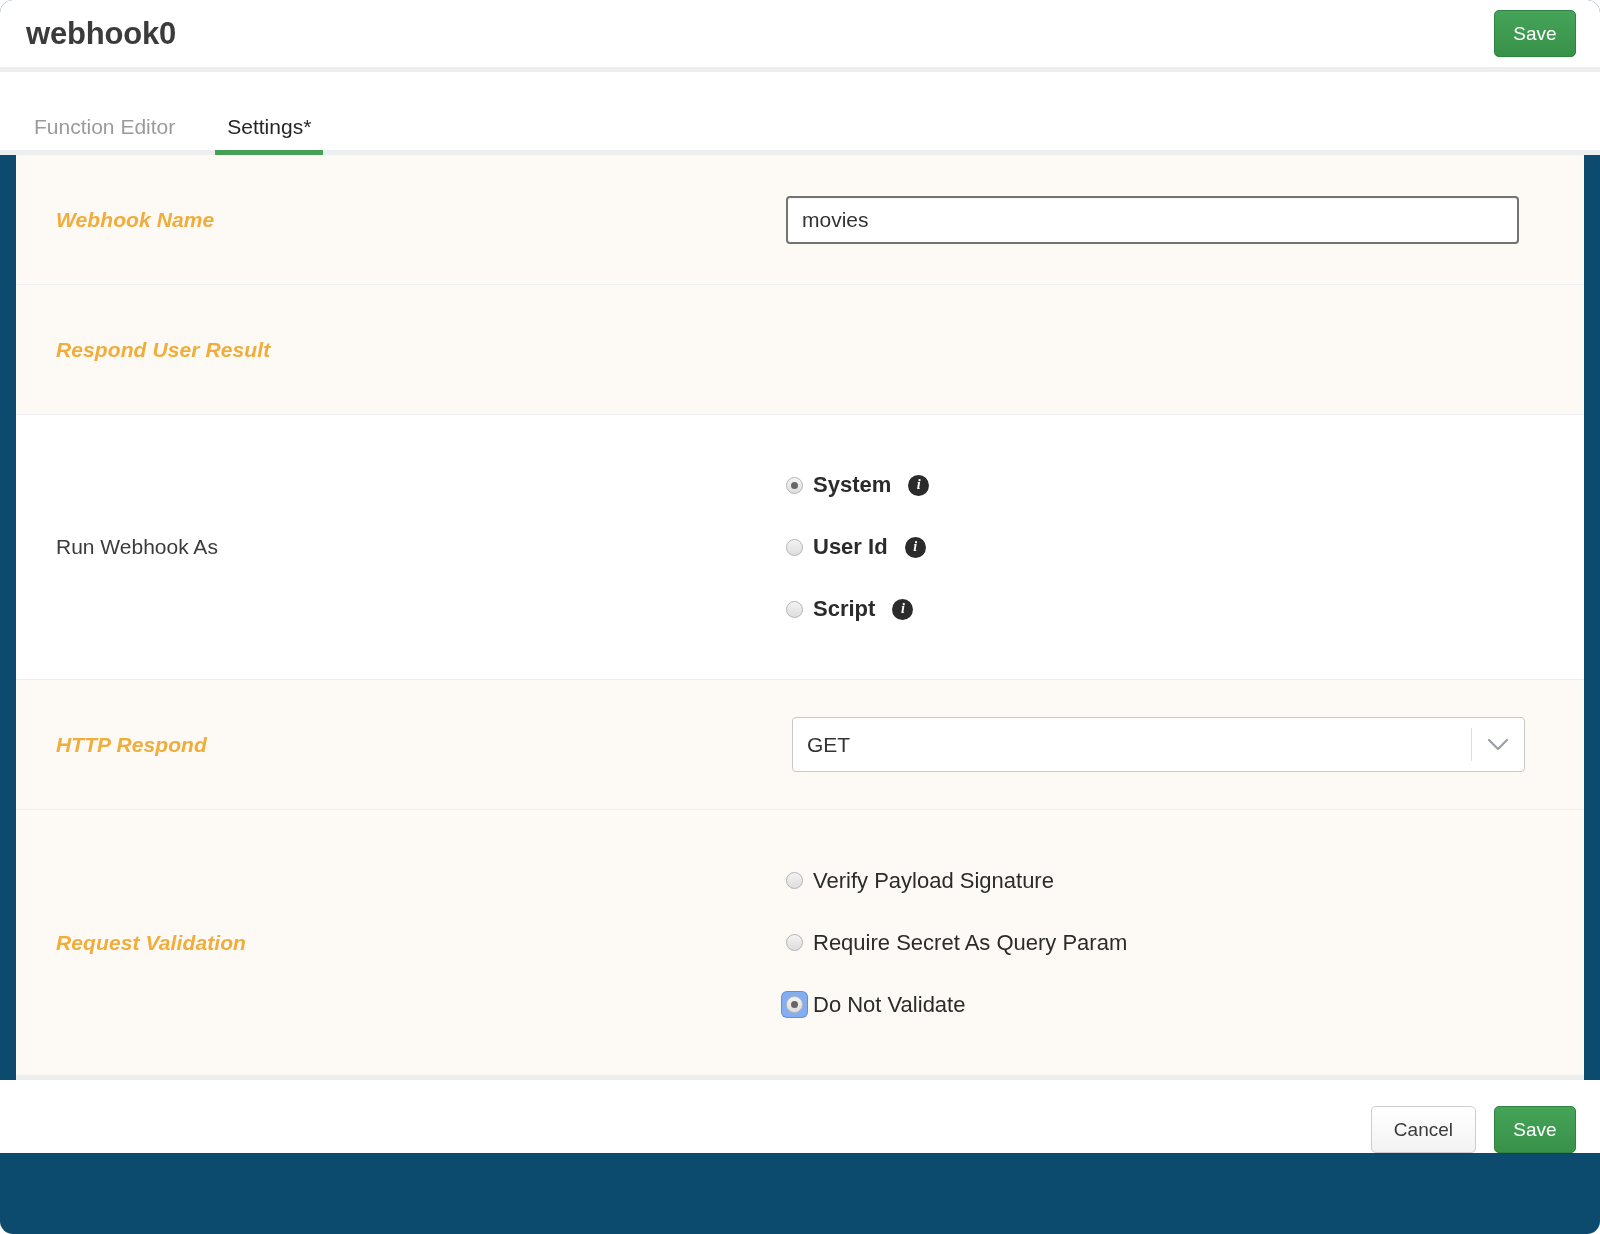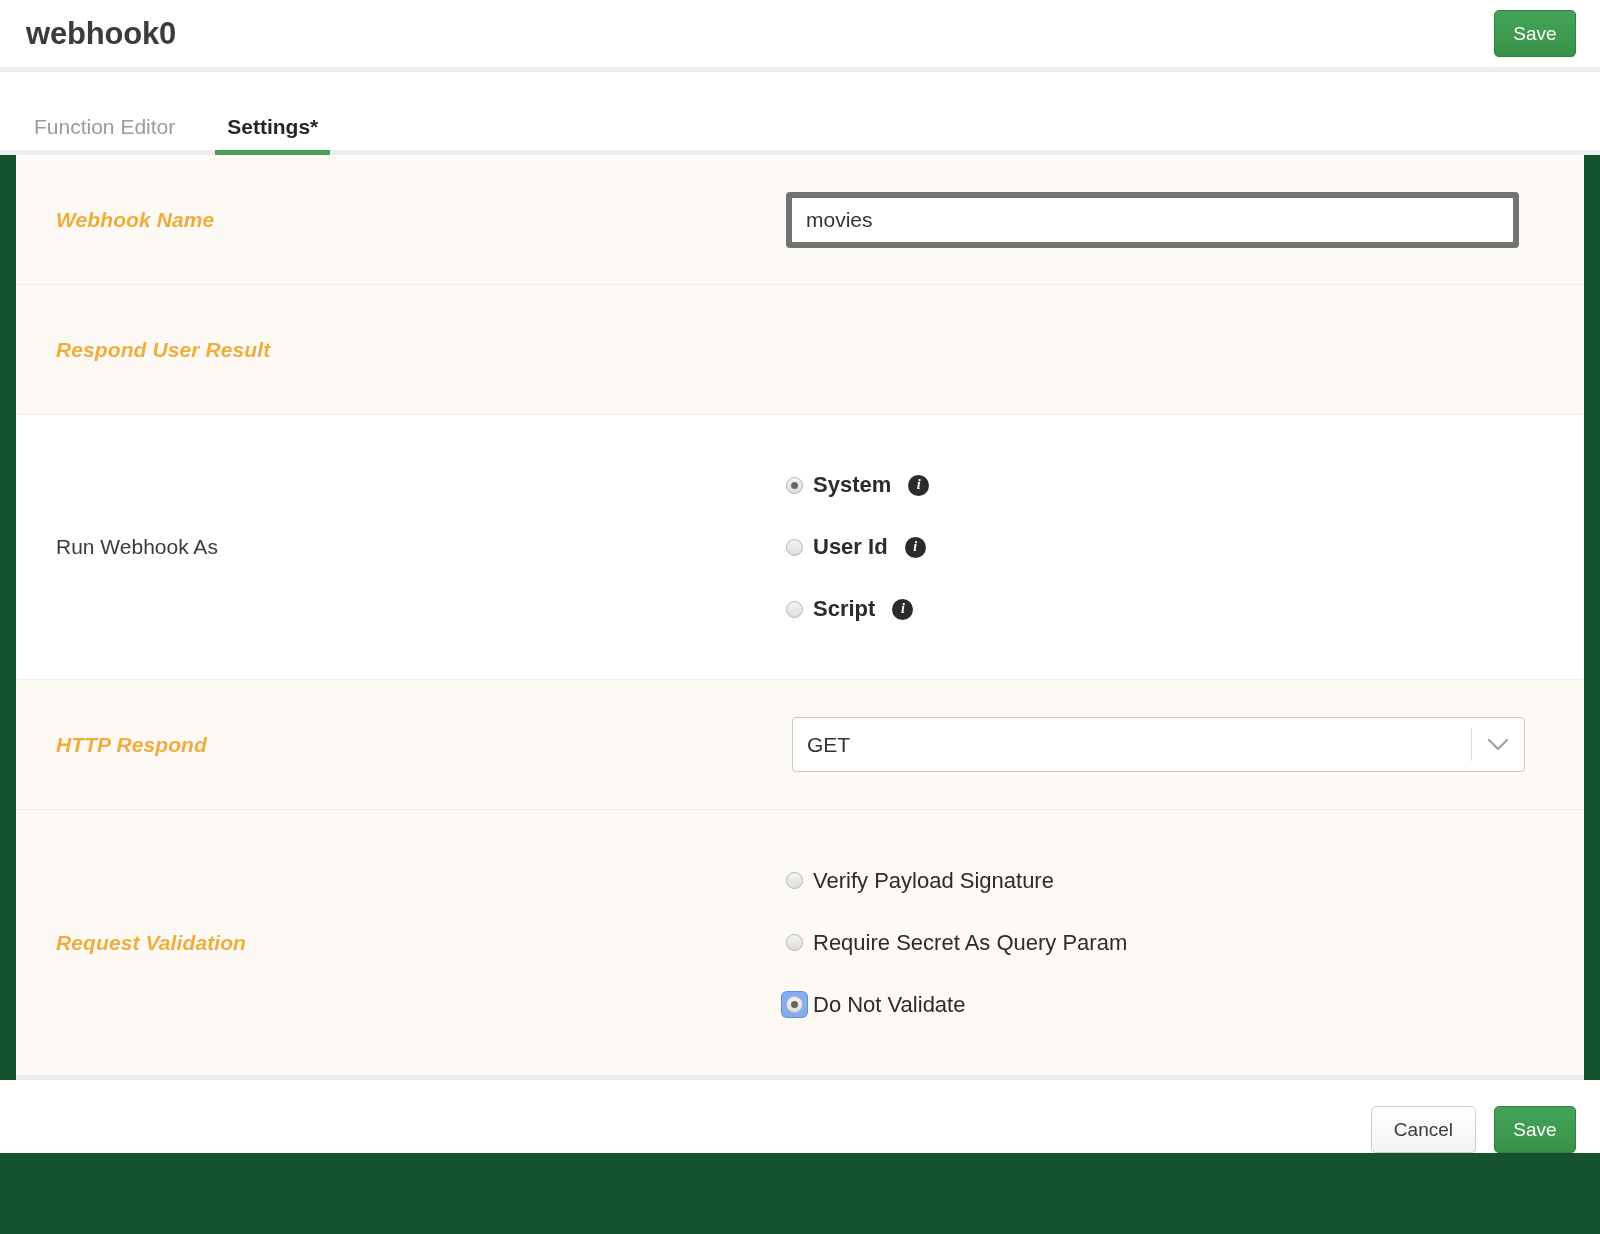--- a/index.html
+++ b/index.html
@@ -3,21 +3,21 @@
 <meta charset="utf-8">
 <style>
   * { box-sizing: border-box; }
   html, body {
     margin: 0; padding: 0;
     width: 1600px; height: 1234px;
     background: #ffffff;
     font-family: "Liberation Sans", sans-serif;
     -webkit-font-smoothing: antialiased;
   }
-  .page { position: relative; width: 1600px; height: 1234px; overflow: hidden; background:#14532d; }
+  .page { position: relative; width: 1600px; height: 1234px; overflow: hidden; background:#0c4a6e;border-radius:13px; }
 
   
   .header {
     position: relative;
     height: 72px;
     padding: 0 24px 0 26px;
     display: flex; align-items: center; justify-content: space-between;
     border-bottom: 5px solid #eceef0;
     background: #ffffff;
   }
@@ -73,21 +73,21 @@
     position: relative;
     padding: 0 26px 13px 26px;
     font-size: 21px;
     color: #9b9b9b;
     cursor: pointer;
     line-height: 1;
     white-space: nowrap;
   }
   .tab.active {
     color: #262626;
-    font-weight: bold;
+    font-weight: normal;
   }
   .tab.active::after {
     content: "";
     position: absolute;
     left: 14px; right: 14px;
     bottom: -5px;
     height: 5px;
     background: #46a056;
   }
 
@@ -121,22 +121,22 @@
   .label-plain {
     color: #3b3b3b;
     font-style: normal;
     font-weight: normal;
   }
   .row-control { flex: 1 1 auto; padding-right: 80px; }
 
   
   .text-input {
     width: 733px;
-    height: 56px;
-    border: 6px solid #737373;
+    height: 48px;
+    border: 2px solid #737373;
     border-radius: 4px;
     background: #ffffff;
     font-family: "Liberation Sans", sans-serif;
     font-size: 21px;
     color: #333333;
     padding: 0 14px;
     outline: none;
     box-shadow: inset 0 1px 1px rgba(0,0,0,0.03);
   }
 

